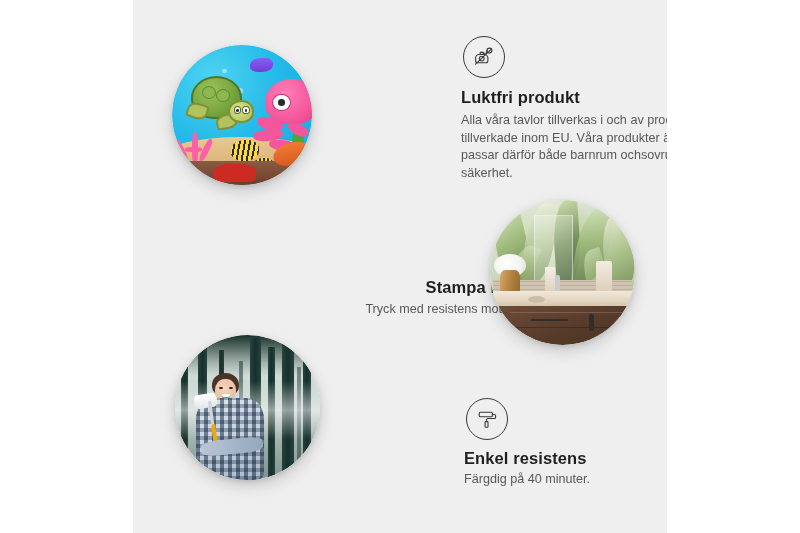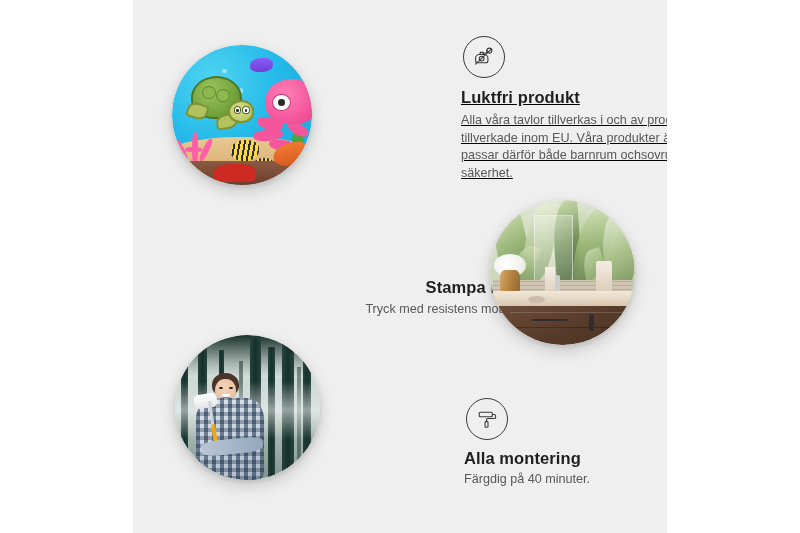--- a/index.html
+++ b/index.html
@@ -334,21 +334,21 @@
     letter-spacing: .1px;
     white-space: nowrap;
   }
   .f-body {
     font-size: 12.6px;
     line-height: 17.5px;
     color: #58585a;
   }
 
   
-  .feat-odour { left: 328px; top: 36px; width: 300px; text-decoration: underline; }
+  .feat-odour { left: 328px; top: 36px; width: 300px; }
   .feat-odour .icon-circle { margin-bottom: 10px; margin-left: 2px; }
   .feat-odour .f-title { margin-bottom: 5px; }
 
   
   .feat-water { left: 190px; top: 228px; width: 275px; text-align: right; }
   .feat-water .icon-wrap { display:flex; justify-content:flex-end; margin-bottom: 8px; }
   .feat-water .f-title { margin-bottom: 4px; }
   .feat-water .f-body { font-size: 12.6px; }
 
   
@@ -505,18 +505,18 @@
     <div class="feature feat-mount">
       <div class="icon-circle">
         <svg width="26" height="26" viewBox="0 0 26 26" aria-hidden="true">
           <g fill="none" stroke="#3a3a3a" stroke-width="1.1" stroke-linecap="round" stroke-linejoin="round">
             <rect x="5.2" y="6.2" width="13.2" height="4.6" rx="1.3"></rect>
             <path d="M18.4 8.5h1.9a1.3 1.3 0 0 1 1.3 1.3v1.4a1.3 1.3 0 0 1-1.3 1.3h-6.6a1.1 1.1 0 0 0-1.1 1.1v1.3"></path>
             <rect x="11.1" y="15.6" width="2.9" height="5.6" rx=".7"></rect>
           </g>
         </svg>
       </div>
-      <div class="f-title">Alla montering</div>
+      <div class="f-title">Enkel resistens</div>
       <div class="f-body">Färgdig på 40 minuter.</div>
     </div>
 
   </div>
 </div>
 
 </body></html>

